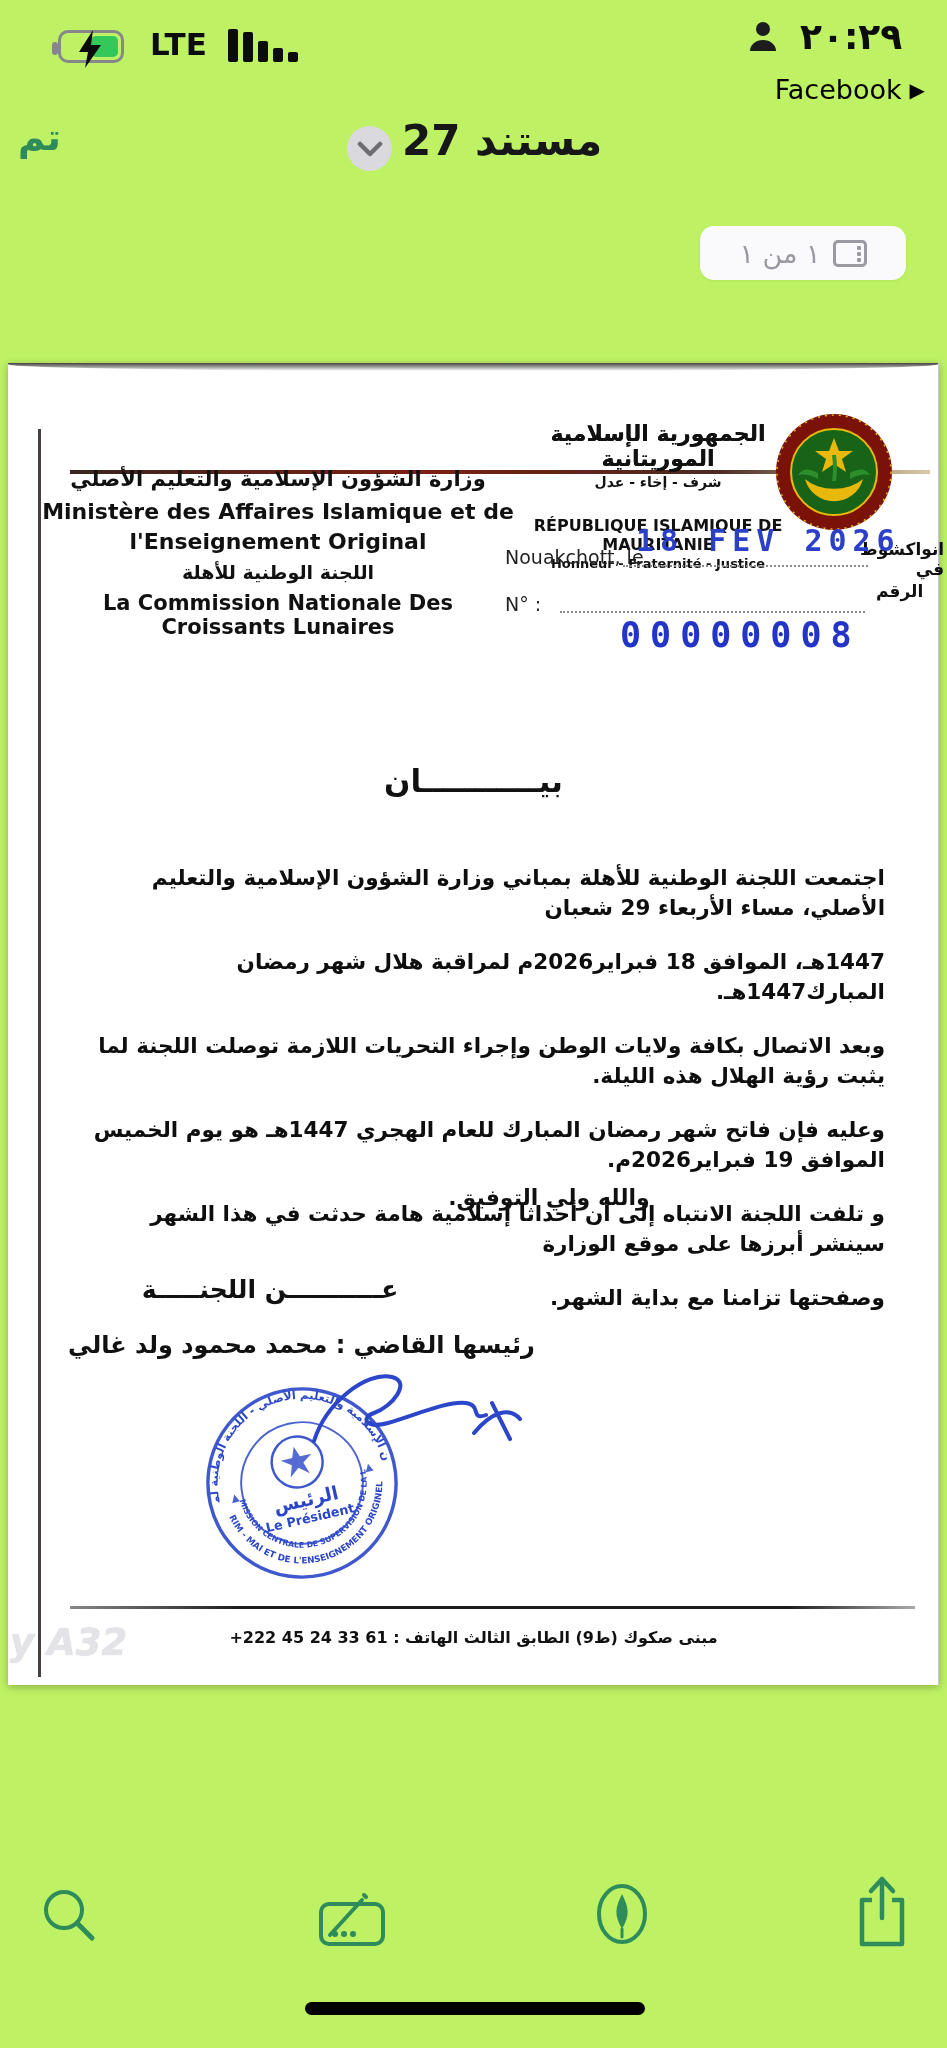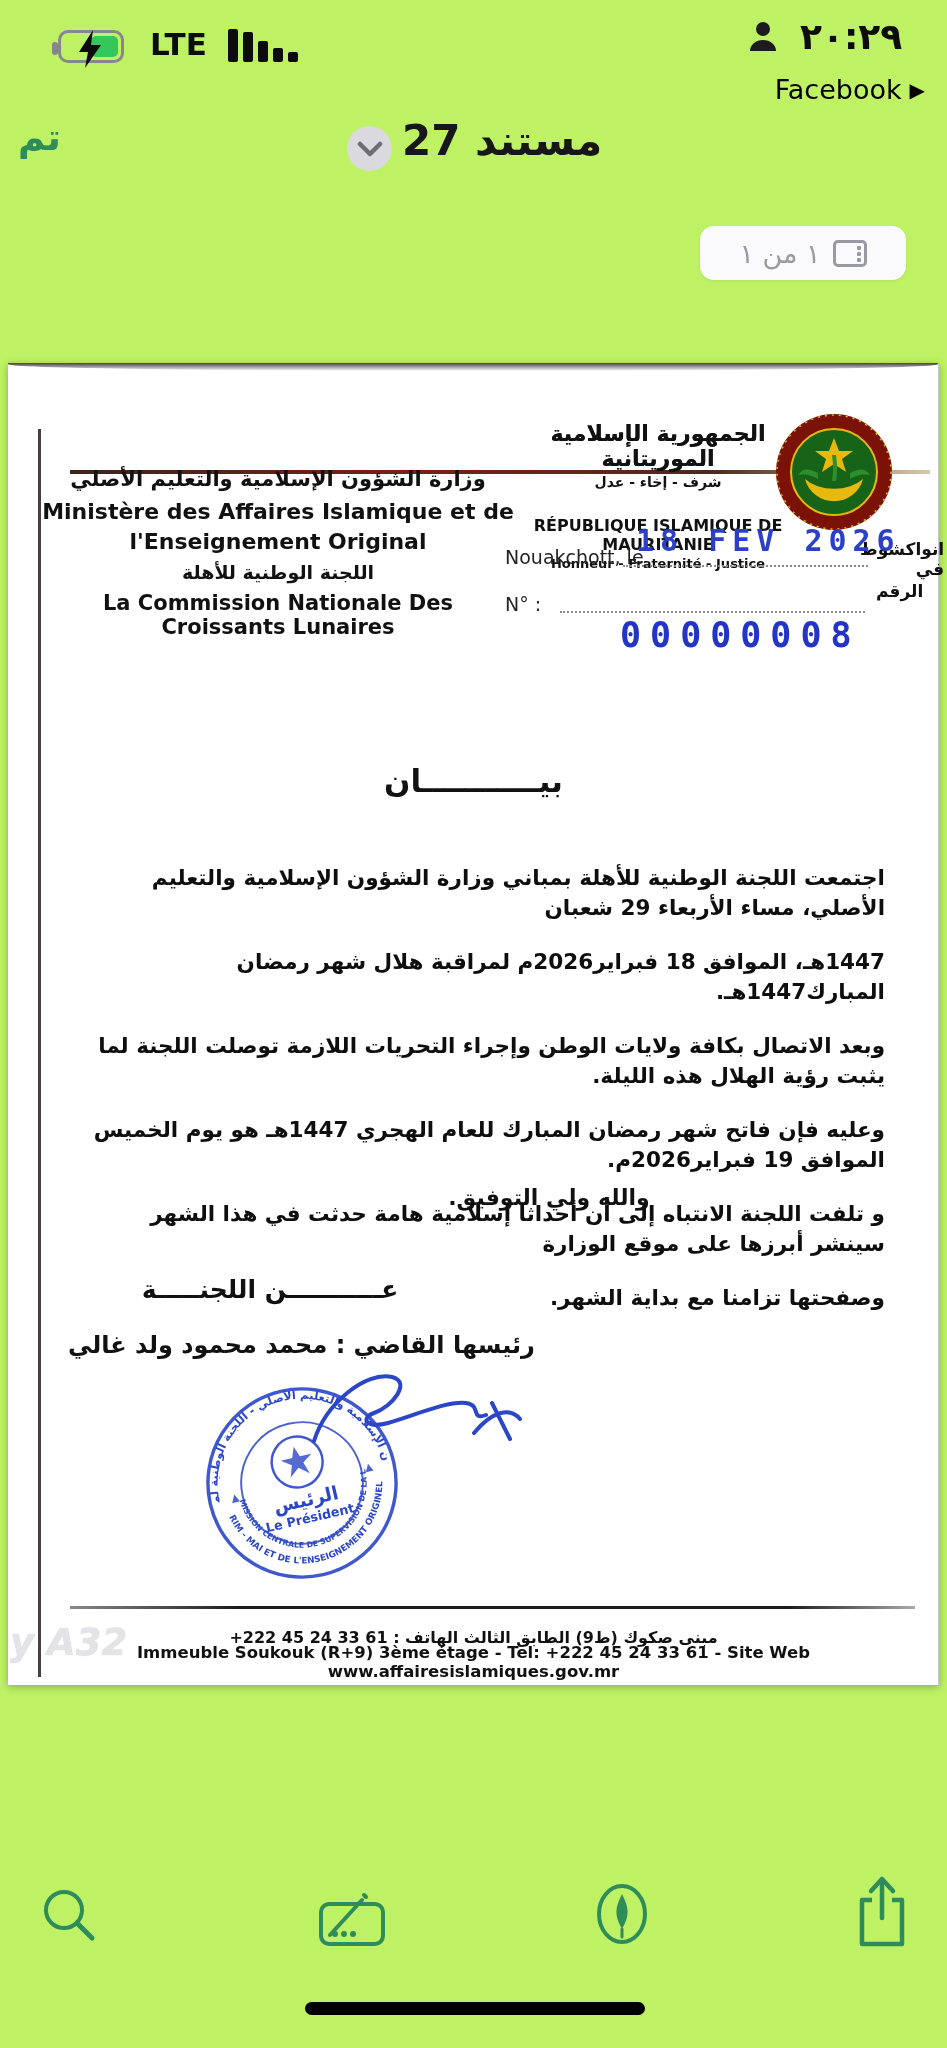--- a/index.html
+++ b/index.html
@@ -222,21 +222,20 @@
         <polygon points="170,96 174,104 166,104" fill="#2b46c8" opacity=".85"></polygon>
         <circle cx="100" cy="78" r="26" fill="none" stroke="#2b46c8" stroke-width="2.5" opacity=".9"></circle>
         <polygon points="100,62 104,73 116,73 106,80 110,92 100,84 90,92 94,80 84,73 96,73" fill="#2b46c8" opacity=".8"></polygon>
         <text x="100" y="124" text-anchor="middle" font-size="19" font-weight="bold" fill="#2b46c8" font-family="DejaVu Sans, sans-serif" direction="rtl">الرئيس</text>
         <text x="100" y="141" text-anchor="middle" font-size="13" font-weight="bold" fill="#2b46c8" font-family="DejaVu Sans, sans-serif">Le Président</text>
       </svg>
     </div>
 
     <div class="foot-rule"></div>
     <div class="foot-ar">مبنى صكوك (ط9) الطابق الثالث الهاتف : 61 33 24 45 222+</div>
-    <div class="foot-fr">Immeuble Soukouk (R+9) 3ème étage - Tel: +222 45 24 33 61 - Site Web www.affairesislamiques.gov.mr</div>
     <div class="watermark">y A32</div>
   </div>
 
   <div class="tool" style="left:38px;top:1884px;">
     <svg width="62" height="62" viewBox="0 0 62 62">
       <circle cx="26" cy="26" r="18" fill="none" stroke="#2d8c59" stroke-width="4"></circle>
       <line x1="39" y1="39" x2="54" y2="54" stroke="#2d8c59" stroke-width="5" stroke-linecap="round"></line>
     </svg>
   </div>
   <div class="tool" style="left:316px;top:1892px;">

